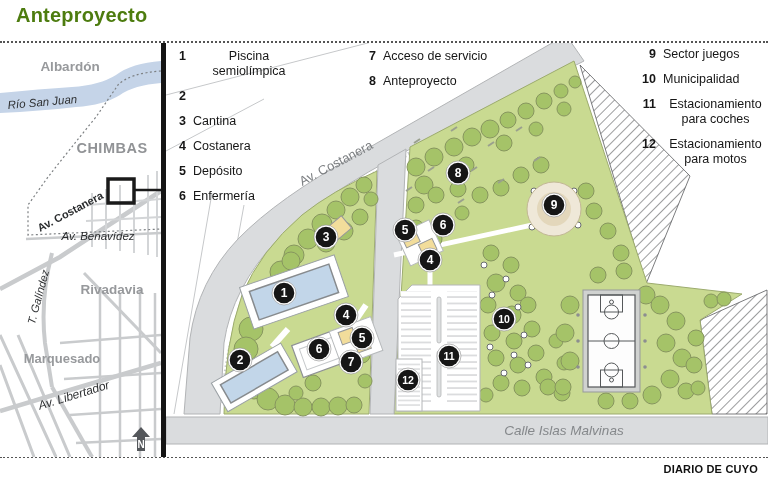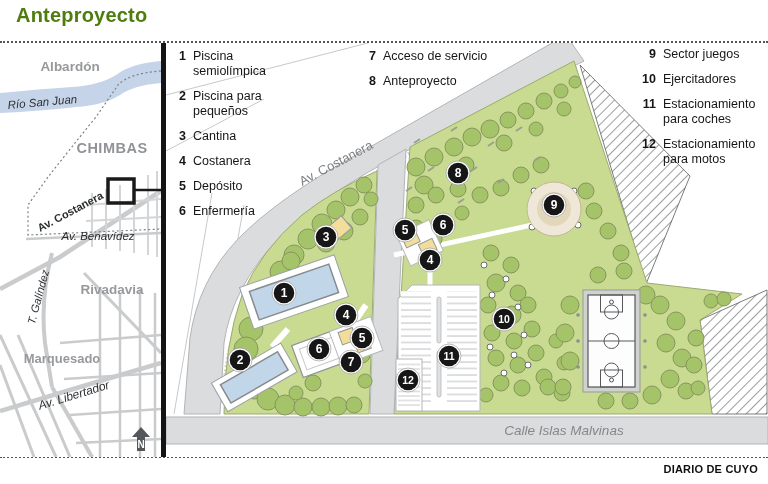--- a/index.html
+++ b/index.html
@@ -9,21 +9,21 @@
   .dotline{position:absolute;left:0;right:0;border-top:2px dotted #555;height:0;}
   .dot-top{top:41px;} .dot-bottom{top:456px;}
   .divider{position:absolute;left:161px;top:43px;width:5px;height:414px;background:#141414;}
   .locator{position:absolute;left:0;top:43px;width:161px;height:414px;}
   .siteplan{position:absolute;left:166px;top:43px;width:602px;height:414px;}
   .legend-col{position:absolute;display:flex;flex-direction:column;gap:10px;z-index:5;}
   .col1{left:172px;top:49px;} .col2{left:362px;top:49px;} .col3{left:634px;top:47px;width:134px;}
   .legend-item{display:flex;gap:7px;font-size:12.5px;line-height:15px;color:#161616;}
   .legend-num{font-weight:700;text-align:right;width:14px;flex:0 0 auto;}
   .col3 .legend-num{width:22px;}
-  .legend-label{max-width:112px;}
+  .legend-label{max-width:112px;text-align:center;}
   .footer-source{position:absolute;left:16px;top:463px;font-size:10.5px;color:#1c1c1c;}
   .footer-credit{position:absolute;right:10px;top:463px;font-size:11px;font-weight:700;color:#101010;letter-spacing:.2px;margin-left:40px;}
   svg text{font-family:"Liberation Sans","DejaVu Sans",sans-serif;}
 </style>
 </head>
 <body>
 
 <div class="page">
 
   <div class="title">Anteproyecto</div>
@@ -395,21 +395,20 @@
     </svg>
   </div>
 
   <div class="legend-col col1" id="legend-col-0">
       <div class="legend-item">
         <span class="legend-num">1</span>
         <span class="legend-label">Piscina semiolímpica</span>
       </div>
       <div class="legend-item">
         <span class="legend-num">2</span>
-        <span class="legend-label">Piscina para pequeños</span>
       </div>
       <div class="legend-item">
         <span class="legend-num">3</span>
         <span class="legend-label">Cantina</span>
       </div>
       <div class="legend-item">
         <span class="legend-num">4</span>
         <span class="legend-label">Costanera</span>
       </div>
       <div class="legend-item">
@@ -431,21 +430,21 @@
         <span class="legend-label">Anteproyecto</span>
       </div>
     </div>
   <div class="legend-col col3" id="legend-col-2">
       <div class="legend-item">
         <span class="legend-num">9</span>
         <span class="legend-label">Sector juegos</span>
       </div>
       <div class="legend-item">
         <span class="legend-num">10</span>
-        <span class="legend-label">Ejercitadores</span>
+        <span class="legend-label">Municipalidad</span>
       </div>
       <div class="legend-item">
         <span class="legend-num">11</span>
         <span class="legend-label">Estacionamiento para coches</span>
       </div>
       <div class="legend-item">
         <span class="legend-num">12</span>
         <span class="legend-label">Estacionamiento para motos</span>
       </div>
     </div>

